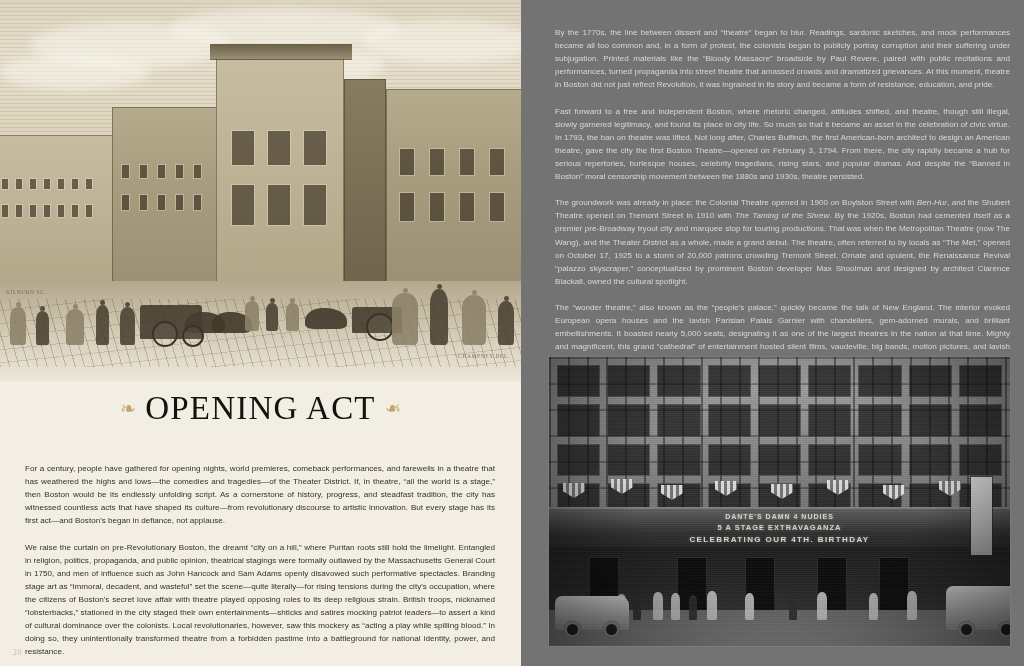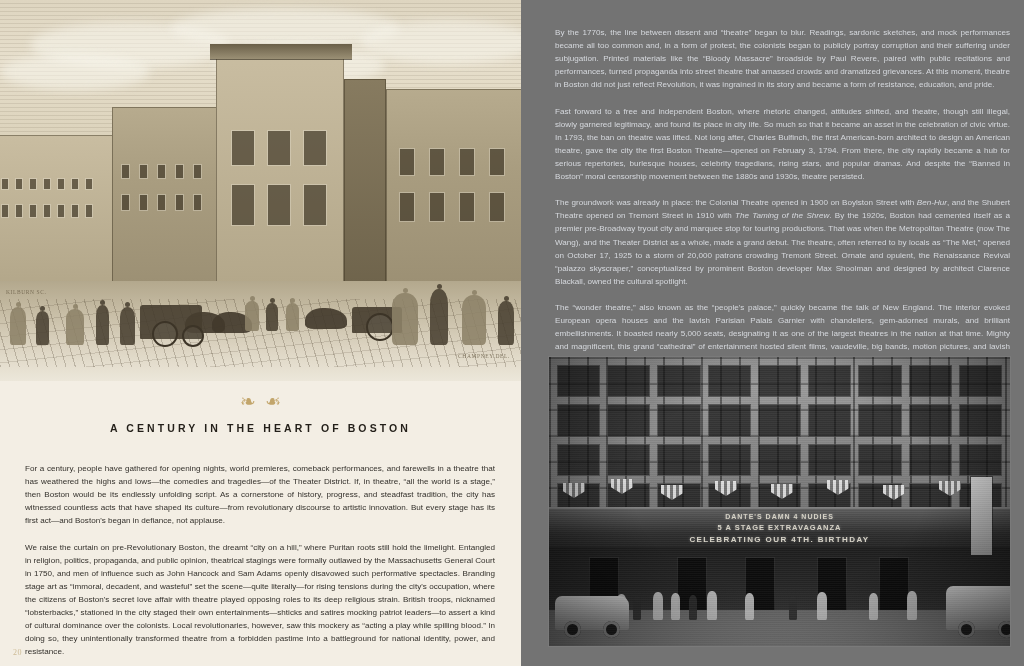--- a/index.html
+++ b/index.html
@@ -431,23 +431,23 @@
       <div class="figure pale" style="left:462px; width:24px; height:50px;"></div>
       <div class="figure" style="left:498px; width:16px; height:44px;"></div>
 
       <div class="engr-credit left">KILBURN SC.</div>
       <div class="engr-credit">CHAMPNEY DEL.</div>
     </div>
 
     <div class="title-block">
       <div class="title-line">
         <span class="fleuron">❧</span>
+        <h1 class="title">OPENING ACT</h1>
         <span class="fleuron flip">❧</span>
       </div>
-      <div class="subtitle">A CENTURY IN THE HEART OF BOSTON</div>
     </div>
 
     <div class="left-copy">
       <p>For a century, people have gathered for opening nights, world premieres, comeback performances, and farewells in a theatre that has weathered the highs and lows—the comedies and tragedies—of the Theater District. If, in theatre, “all the world is a stage,” then Boston would be its endlessly unfolding script. As a cornerstone of history, progress, and steadfast tradition, the city has witnessed countless acts that have shaped its culture—from revolutionary discourse to artistic innovation. But every stage has its first act—and Boston's began in defiance, not applause.</p>
       <p>We raise the curtain on pre-Revolutionary Boston, the dreamt “city on a hill,” where Puritan roots still hold the limelight. Entangled in religion, politics, propaganda, and public opinion, theatrical stagings were formally outlawed by the Massachusetts General Court in 1750, and men of influence such as John Hancock and Sam Adams openly disavowed such performative spectacles. Branding stage art as “immoral, decadent, and wasteful” set the scene—quite literally—for rising tensions during the city's occupation, where the citizens of Boston's secret love affair with theatre played opposing roles to its deep religious strain. British troops, nicknamed “lobsterbacks,” stationed in the city staged their own entertainments—shticks and satires mocking patriot leaders—to assert a kind of cultural dominance over the colonists. Local revolutionaries, however, saw this mockery as “acting a play while spilling blood.” In doing so, they unintentionally transformed theatre from a forbidden pastime into a battleground for national identity, power, and resistance.</p>
     </div>
 
     <div class="folio">20</div>
   </div>
 

